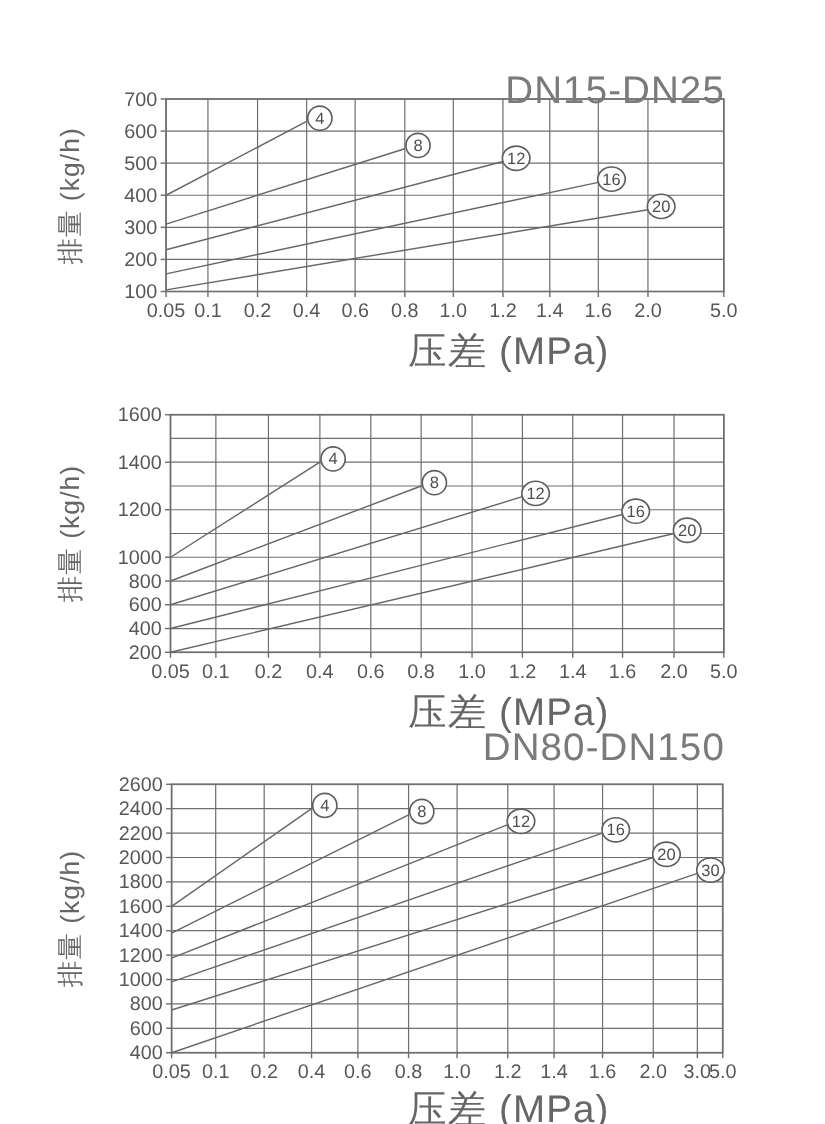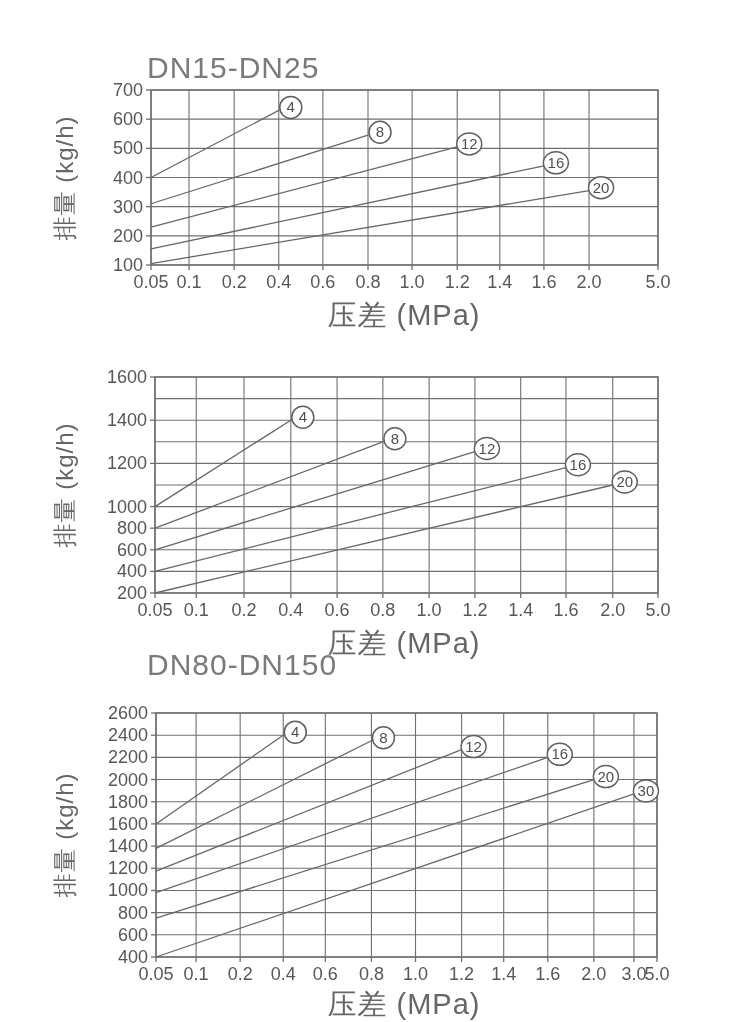--- a/index.html
+++ b/index.html
@@ -2,26 +2,26 @@
 <html><head>
 <meta charset="utf-8">
 <style>
   html,body{margin:0;padding:0;background:#ffffff;}
   .page{
     position:relative;width:750px;height:1022px;background:#ffffff;overflow:hidden;
     font-family:"Liberation Sans","DejaVu Sans",sans-serif;
   }
   .page svg{position:absolute;left:0;top:0;}
   .chart-title{
-    position:absolute;margin:0;font-weight:normal;text-align:left;
-    font-size:30px;letter-spacing:1px;color:#7a7a7a;
+    position:absolute;margin:12px;font-weight:normal;text-align:right;
+    font-size:35px;letter-spacing:1px;color:#7a7a7a;
   }
   .axis-xlabel{
-    position:absolute;text-align:center;
-    font-size:29px;color:#666666;letter-spacing:1px;
+    position:absolute;text-align:right;
+    font-size:35px;color:#666666;letter-spacing:1px;
   }
   .axis-ylabel{
     position:absolute;width:240px;height:30px;line-height:30px;text-align:center;
     font-size:24px;color:#666666;letter-spacing:1px;
     transform:rotate(-90deg);
   }
   svg text{font-family:"Liberation Sans","DejaVu Sans",sans-serif;}
 </style>
 </head>
 <body>

